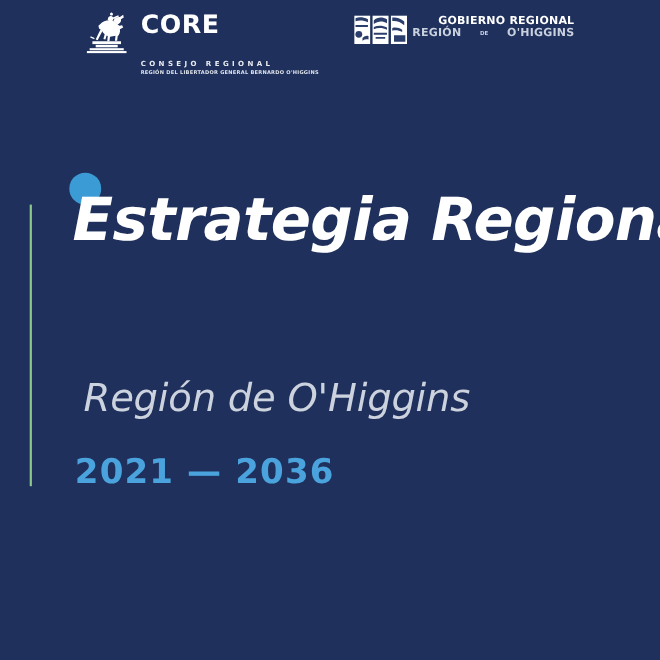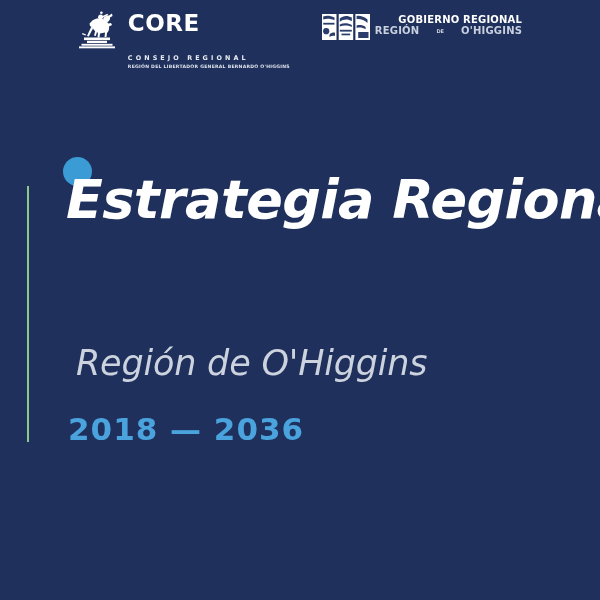--- a/index.html
+++ b/index.html
@@ -264,15 +264,15 @@
   <div class="accent-rule"></div>
 
   <div class="dot"></div>
 
   <div class="headline">
     <div class="headline-line">Estrategia Regional</div>
   </div>
 
   <div class="subtitle">Región de O'Higgins</div>
 
-  <div class="years">2018 — 2036</div>
+  <div class="years">2021 — 2036</div>
 
 </div>
 
 </body></html>

